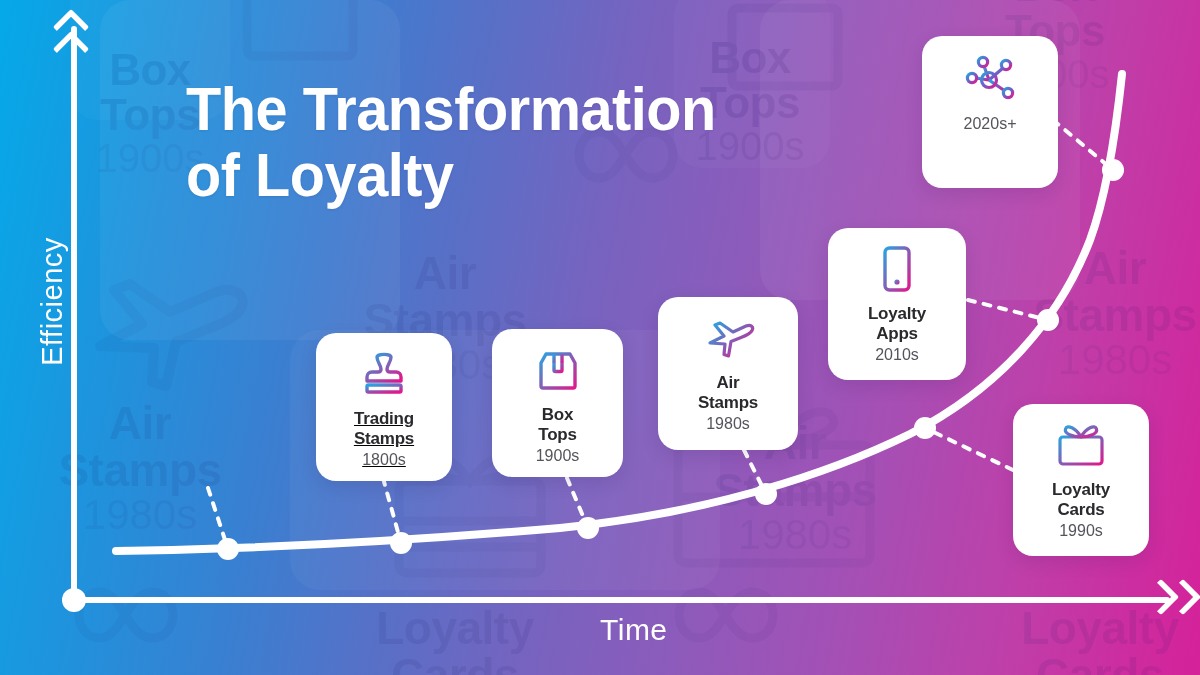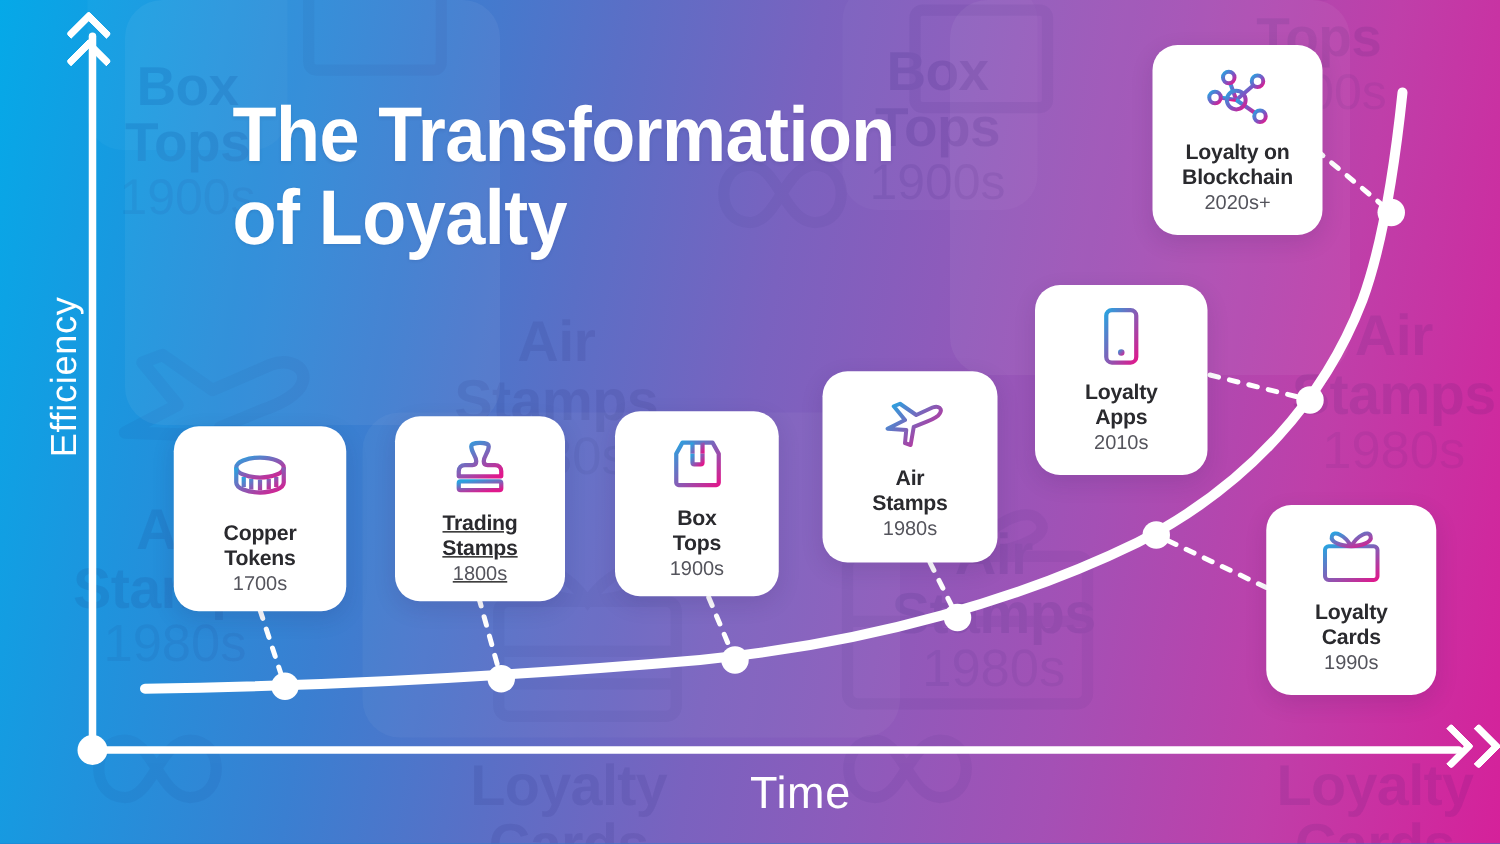--- a/index.html
+++ b/index.html
@@ -76,21 +76,21 @@
   #x-arrow i.b { left:18px; top:-16px; }
 
   .axis-label {
     position:absolute; color:#ffffff;
     font-weight:300; letter-spacing:0.5px;
   }
   #y-label {
     left:-28px; top:285px; width:160px; font-size:29px;
     transform:rotate(-90deg); transform-origin:center; text-align:center;
   }
-  #x-label { left:600px; top:613px; font-size:36px; }
+  #x-label { left:600px; top:613px; font-size:30px; }
 
   
   #curve-svg { position:absolute; left:0; top:0; width:1200px; height:675px; }
 
   
   #title {
     position:absolute; left:186px; top:76px;
     color:#ffffff;
     font-weight:bold;
     font-size:62px;
@@ -263,39 +263,20 @@
   <div class="dot" style="left:217px; top:538px;"></div>
   <div class="dot" style="left:390px; top:532px;"></div>
   <div class="dot" style="left:577px; top:517px;"></div>
   <div class="dot" style="left:755px; top:483px;"></div>
   <div class="dot" style="left:914px; top:417px;"></div>
   <div class="dot" style="left:1037px; top:309px;"></div>
   <div class="dot" style="left:1102px; top:159px;"></div>
 
   <h1 id="title">The Transformation<br>of Loyalty</h1>
 
-  <div class="card" style="left:139px; top:341px; width:138px; height:148px;">
-    <div class="ico">
-      <svg width="54" height="46" viewBox="0 0 54 46">
-        <defs>
-            <linearGradient id="g1" x1="0" y1="0" x2="1" y2="1">
-          <stop offset="0%" stop-color="#29a3e0"></stop>
-              <stop offset="100%" stop-color="#e0188c"></stop>
-            </linearGradient>
-          </defs>
-        <g fill="none" stroke="url(#g1)" stroke-width="3.4">
-          <ellipse cx="27" cy="14" rx="19" ry="8"></ellipse>
-          <path d="M8 14 v12 c0 4.4 8.5 8 19 8 s19 -3.6 19 -8 v-12"></path>
-          <path d="M14 21.5 v8 M20 23.2 v8.4 M27 23.8 v8.6 M34 23.2 v8.4 M40 21.5 v8"></path>
-        </g>
-      </svg>
-    </div>
-    <div class="nm">Copper<br>Tokens</div>
-    <div class="yr">1700s</div>
-  </div>
 
   <div class="card" style="left:316px; top:333px; width:136px; height:148px;text-decoration:underline;">
     <div class="ico">
       <svg width="50" height="48" viewBox="0 0 50 48">
         <defs>
             <linearGradient id="g2" x1="0.1" y1="0" x2="0.9" y2="1">
           <stop offset="0%" stop-color="#29a3e0"></stop>
               <stop offset="100%" stop-color="#e0188c"></stop>
             </linearGradient>
           </defs>
@@ -379,21 +360,20 @@
           <line x1="28" y1="26" x2="42" y2="14"></line>
           <line x1="28" y1="26" x2="44" y2="37"></line>
           <circle cx="28" cy="26" r="7.5"></circle>
           <circle cx="22" cy="8" r="4.6"></circle>
           <circle cx="11" cy="24" r="4.6"></circle>
           <circle cx="45" cy="11" r="4.6"></circle>
           <circle cx="47" cy="39" r="4.6"></circle>
         </g>
       </svg>
     </div>
-    <div class="nm">Loyalty on<br>Blockchain</div>
     <div class="yr">2020s+</div>
   </div>
 
   <div class="card" style="left:1013px; top:404px; width:136px; height:152px;">
     <div class="ico">
       <svg width="54" height="46" viewBox="0 0 54 46">
         <defs>
             <linearGradient id="g7" x1="0" y1="0" x2="1" y2="1">
           <stop offset="0%" stop-color="#29a3e0"></stop>
               <stop offset="100%" stop-color="#e0188c"></stop>

